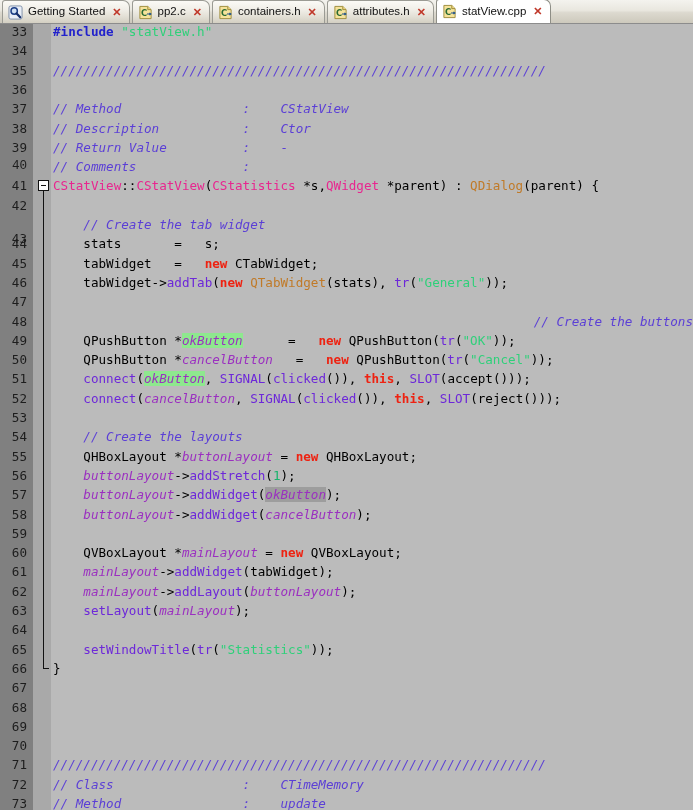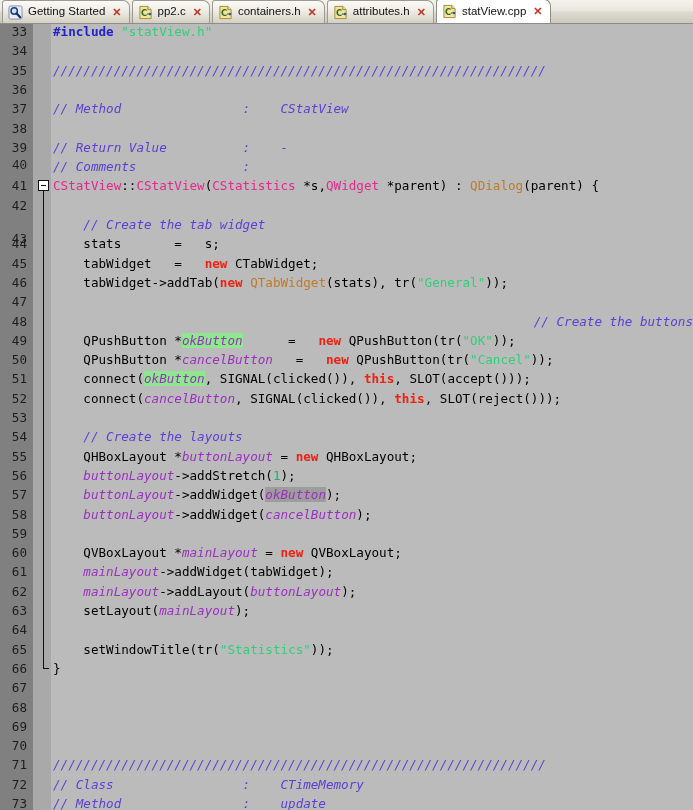--- a/index.html
+++ b/index.html
@@ -124,21 +124,21 @@
     background: #d9d9d9;
   }
 
   
   .t-cmt   { color: #5b3fd6; font-style: italic; }
   .t-pre   { color: #2222cc; font-weight: bold; }
   .t-str   { color: #2fd07a; }
   .t-kw    { color: #ee2211; font-weight: bold; }
   .t-cls   { color: #e8268f; }
   .t-type  { color: #c07a28; }
-  .t-fn    { color: #000000; }
+  .t-fn    { color: #6d28d9; }
   .t-var   { color: #9b30c0; font-style: italic; }
   .t-num   { color: #17b36b; }
   .t-plain { color: #000000; }
 
   .hl-occ  { background: #8ee88e; }
   .hl-sel  { background: #9d9d9d; }
 
   
   .fold-box {
     position: absolute;
@@ -275,20 +275,21 @@
       <div class="fold-box" style="top: 156.4px;"></div>
       <div class="fold-stem" style="top: 167.4px; height: 476.5px;"></div>
       <div class="fold-foot" style="top: 643.9px;"></div>
     </div>
   <div class="curline-bg" style="top: 461.2px;"></div>
     <div id="codearea">
       <div class="codeline" style="top: -2px; left: 0px; padding-left: 2px;"><span class="t-pre">#include </span><span class="t-str">"statView.h"</span></div>
       <div class="codeline" style="top: 17.3px; left: 0px; padding-left: 2px;"></div>
       <div class="codeline" style="top: 36.6px; left: 0px; padding-left: 2px;"><span class="t-cmt">/////////////////////////////////////////////////////////////////</span></div>
       <div class="codeline" style="top: 75.2px; left: 0px; padding-left: 2px;"><span class="t-cmt">// Method                :    CStatView</span></div>
+      <div class="codeline" style="top: 94.5px; left: 0px; padding-left: 2px;"><span class="t-cmt">// Description           :    Ctor</span></div>
       <div class="codeline" style="top: 113.8px; left: 0px; padding-left: 2px;"><span class="t-cmt">// Return Value          :    -</span></div>
       <div class="codeline" style="top: 133.1px; left: 0px; padding-left: 2px;"><span class="t-cmt">// Comments              :</span></div>
       <div class="codeline" style="top: 152.4px; left: 0px; padding-left: 2px;"><span class="t-cls">CStatView</span><span class="t-plain">::</span><span class="t-cls">CStatView</span><span class="t-plain">(</span><span class="t-cls">CStatistics</span><span class="t-plain"> *s,</span><span class="t-cls">QWidget</span><span class="t-plain"> *parent) : </span><span class="t-type">QDialog</span><span class="t-plain">(parent) {</span></div>
       <div class="codeline" style="top: 171.7px; left: 0px; padding-left: 2px;"></div>
       <div class="codeline" style="top: 191px; left: 0px; padding-left: 2px;"><span class="t-cmt">    // Create the tab widget</span></div>
       <div class="codeline" style="top: 210.3px; left: 0px; padding-left: 2px;"><span class="t-plain">    stats       =   s;</span></div>
       <div class="codeline" style="top: 229.6px; left: 0px; padding-left: 2px;"><span class="t-plain">    tabWidget   =   </span><span class="t-kw">new</span><span class="t-plain"> CTabWidget;</span></div>
       <div class="codeline" style="top: 248.9px; left: 0px; padding-left: 2px;"><span class="t-plain">    tabWidget-&gt;</span><span class="t-fn">addTab</span><span class="t-plain">(</span><span class="t-kw">new</span><span class="t-plain"> </span><span class="t-type">QTabWidget</span><span class="t-plain">(stats), </span><span class="t-fn">tr</span><span class="t-plain">(</span><span class="t-str">"General"</span><span class="t-plain">));</span></div>
       <div class="codeline" style="top: 268.2px; left: 0px; padding-left: 2px;"></div>
       <div class="codeline" style="top: 287.5px; left: 0px; padding-left: 2px; text-align: right;"><span class="t-cmt">    // Create the buttons</span></div>

